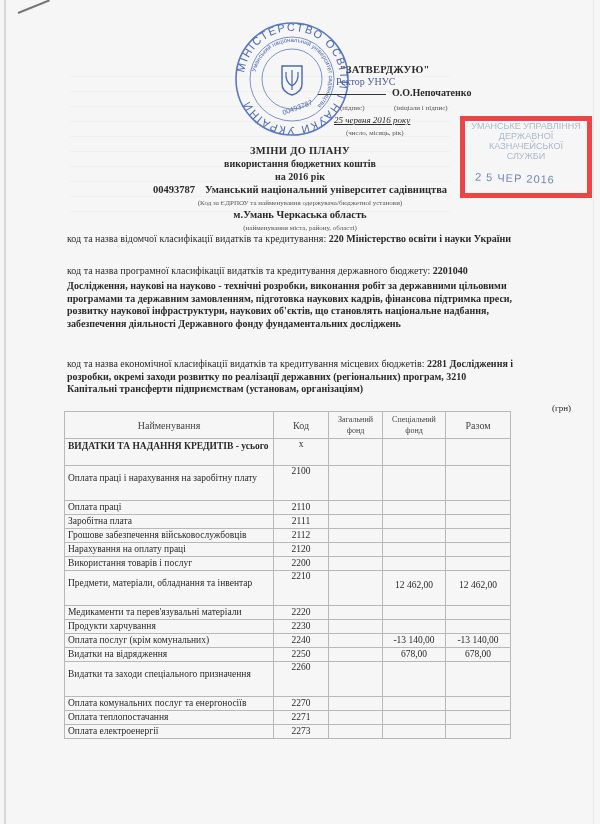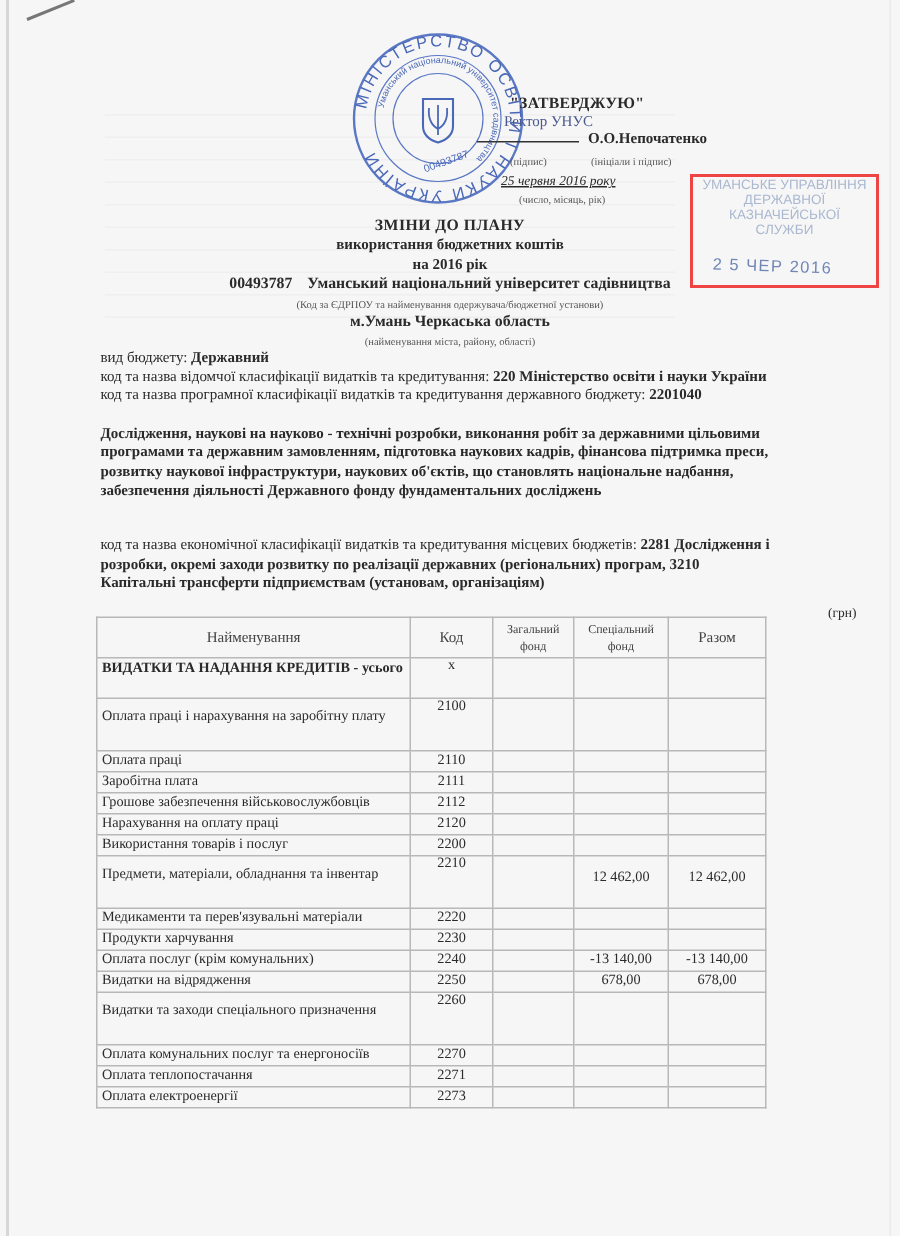--- a/index.html
+++ b/index.html
@@ -13,21 +13,21 @@
   .page-edge-right { position: absolute; right: 6px; top: 0; width: 1px; height: 824px; background: #ebe9e9; }
   .scratch { position: absolute; left: 18px; top: 12px; width: 34px; height: 2px; background: #777; transform: rotate(-22deg); transform-origin: left center; }
 
   
   .ghost { position: absolute; left: 70px; top: 62px; width: 380px; color: #ebe9e9; font-size: 11px; line-height: 14px; }
   .ghost div { border-bottom: 1px solid #f0eeee; padding-left: 2px; }
 
   
   .seal { position: absolute; left: 233px; top: 20px; width: 118px; height: 118px; }
   
-  .stamp-box { position: absolute; left: 460px; top: 116px; width: 122px; height: 72px; border: 2px solid #ef4444; color: #a9b8d0; font-family: "Liberation Sans", sans-serif; font-size: 9px; line-height: 10px; text-align: center; overflow: hidden; }
+  .stamp-box { position: absolute; left: 460px; top: 116px; width: 122px; height: 72px; border: 5px solid #ef4444; color: #a9b8d0; font-family: "Liberation Sans", sans-serif; font-size: 9px; line-height: 10px; text-align: center; overflow: hidden; }
   .stamp-date { position: absolute; left: 475px; top: 172px; color: #6f86b7; font-family: "Liberation Sans", sans-serif; font-size: 11px; letter-spacing: 1px; transform: rotate(2deg); }
 
   .approve { position: absolute; left: 340px; top: 64px; font-size: 10px; line-height: 12px; }
   .approve .title { font-weight: bold; font-size: 10.5px; letter-spacing: 0.2px; }
   .approve .role { color: #4b5a8e; margin-left: -4px; }
   .approve .sigline { position: absolute; left: -22px; top: 30px; width: 68px; border-bottom: 1px solid #333; }
   .approve .name { position: absolute; left: 52px; top: 23px; font-weight: bold; font-size: 10px; white-space: nowrap; }
   .approve .cap1 { position: absolute; left: 0px; top: 38px; font-size: 7px; color: #555; }
   .approve .cap2 { position: absolute; left: 54px; top: 38px; font-size: 7px; color: #555; white-space: nowrap; }
   .approve .date { position: absolute; left: -6px; top: 50px; font-style: italic; font-size: 9px; white-space: nowrap; text-decoration: underline; }
@@ -130,24 +130,23 @@
 <div class="heading h2">використання бюджетних коштів</div>
 <div class="heading h3">на  2016 рік</div>
 <div class="heading h4">
   <span class="code">00493787</span><span>Уманський національний університет садівництва</span>
 </div>
 <div class="heading cap4">(Код за ЄДРПОУ та найменування одержувача/бюджетної установи)</div>
 <div class="heading h5">м.Умань  Черкаська область</div>
 <div class="heading cap5">(найменування міста, району, області)</div>
 
 <div class="body-text bt1">
-  <div><span>вид бюджету: </span><b>Державний</b></div>
   <div><span>код та назва відомчої класифікації видатків та кредитування: </span><b>220 Міністерство освіти і науки України</b></div>
-  <div style="margin-top:0"><span>код та назва програмної класифікації видатків та кредитування державного бюджету: </span><b>2201040</b></div>
-  <div style="font-weight:bold; margin-top:13px">Дослідження, наукові на науково - технічні розробки, виконання робіт за державними цільовими програмами та державним замовленням, підготовка наукових кадрів, фінансова підтримка преси, розвитку наукової інфраструктури, наукових об'єктів, що становлять національне надбання, забезпечення діяльності Державного фонду фундаментальних досліджень</div>
+  <div style="margin-top:19px"><span>код та назва програмної класифікації видатків та кредитування державного бюджету: </span><b>2201040</b></div>
+  <div style="font-weight:bold; margin-top:3px">Дослідження, наукові на науково - технічні розробки, виконання робіт за державними цільовими програмами та державним замовленням, підготовка наукових кадрів, фінансова підтримка преси, розвитку наукової інфраструктури, наукових об'єктів, що становлять національне надбання, забезпечення діяльності Державного фонду фундаментальних досліджень</div>
 </div>
 <div class="body-text bt2">
   <span>код та назва економічної класифікації  видатків та кредитування місцевих бюджетів: </span><b>2281 Дослідження і розробки, окремі заходи розвитку по реалізації державних (регіональних) програм, 3210 Капітальні трансферти підприємствам (установам, організаціям)</b>
 </div>
 
 <div class="unit">(грн)</div>
 
 <table class="plan">
   <thead>
     <tr>

